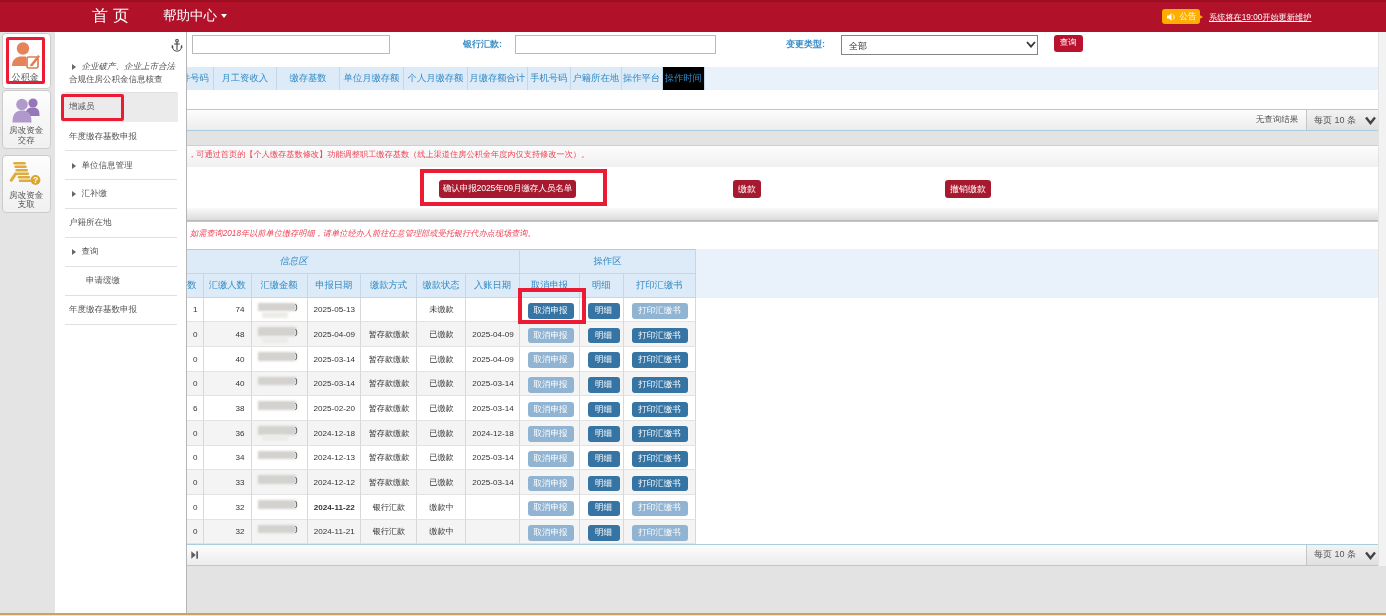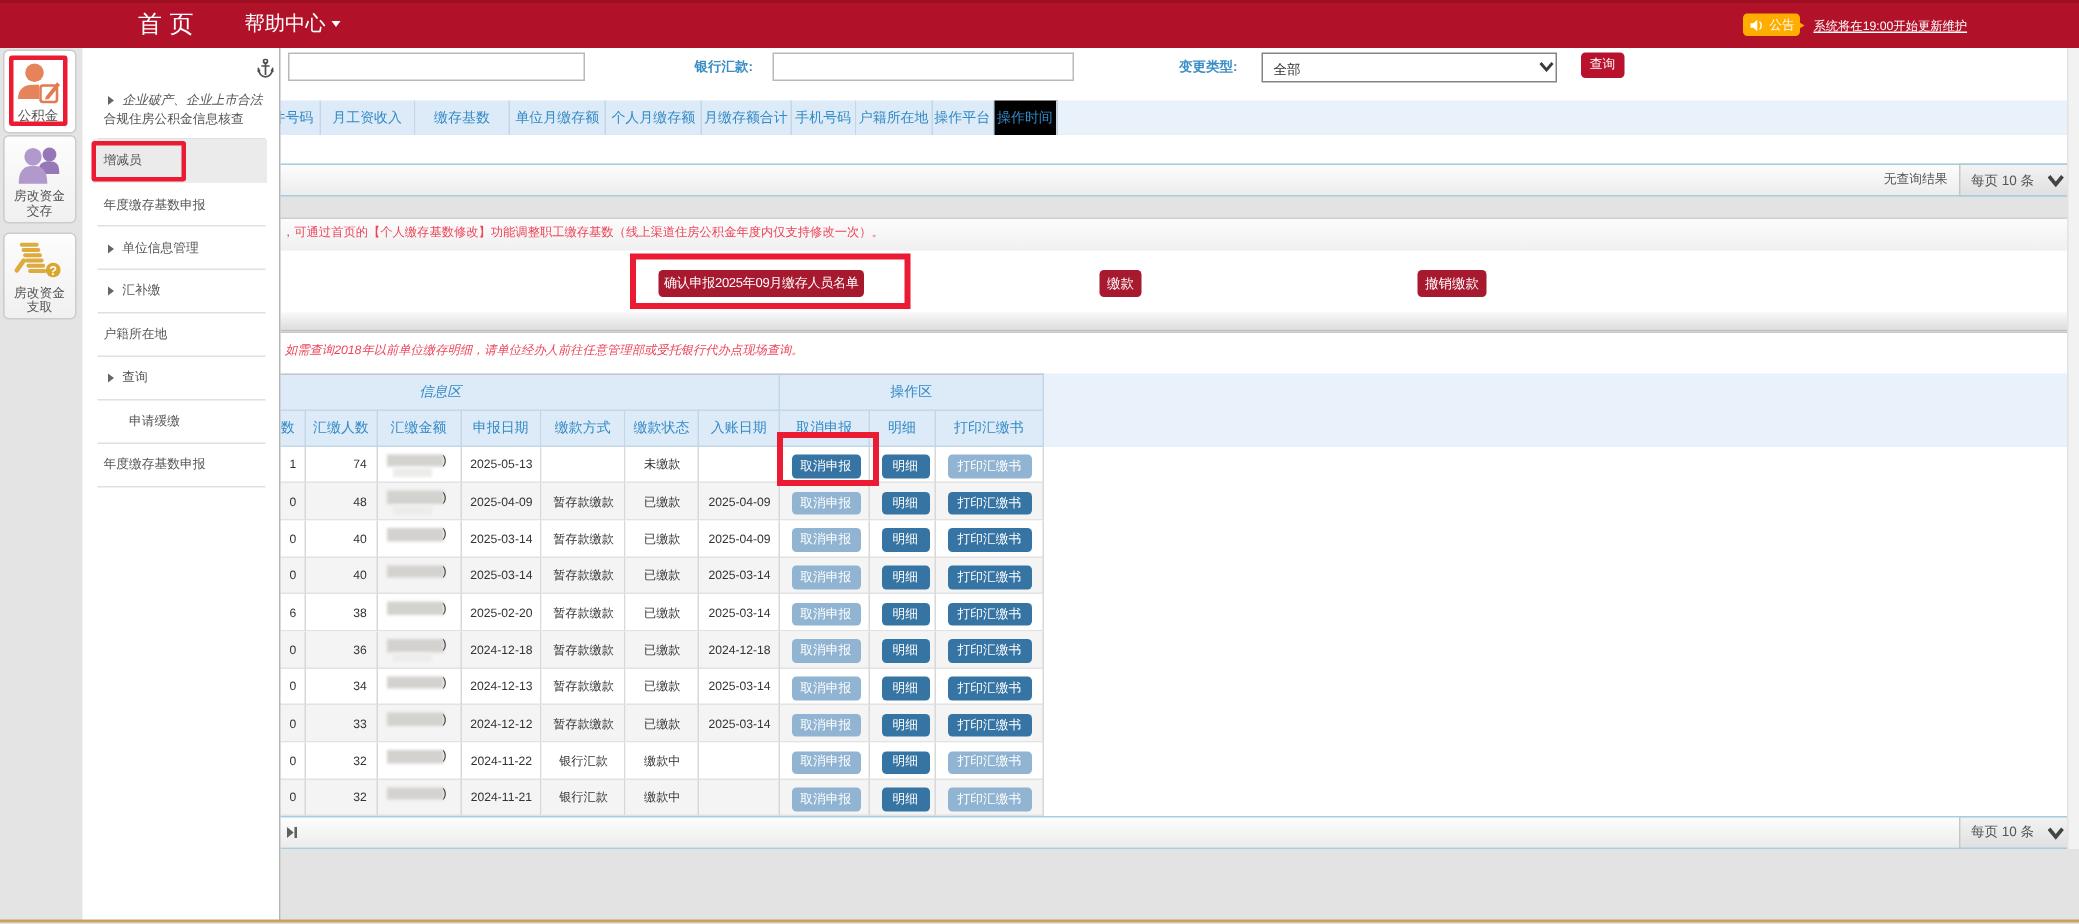--- a/index.html
+++ b/index.html
@@ -246,21 +246,21 @@
 <div class="ab" style="left:361px;top:494.94px;width:56px;height:24.68px;background:#fff;border-right:1px solid #d8d8d8;border-bottom:1px solid #e2e2e2;"></div>
 <div class="ab" style="left:417px;top:494.94px;width:49px;height:24.68px;background:#fff;border-right:1px solid #d8d8d8;border-bottom:1px solid #e2e2e2;"></div>
 <div class="ab" style="left:466px;top:494.94px;width:54px;height:24.68px;background:#fff;border-right:1px solid #d8d8d8;border-bottom:1px solid #e2e2e2;"></div>
 <div class="ab" style="left:520px;top:494.94px;width:60px;height:24.68px;background:#fff;border-right:1px solid #d8d8d8;border-bottom:1px solid #e2e2e2;"></div>
 <div class="ab" style="left:580px;top:494.94px;width:43.5px;height:24.68px;background:#fff;border-right:1px solid #d8d8d8;border-bottom:1px solid #e2e2e2;"></div>
 <div class="ab" style="left:623.5px;top:494.94px;width:72.5px;height:24.68px;background:#fff;border-right:1px solid #d8d8d8;border-bottom:1px solid #e2e2e2;"></div>
 <div class="ab" style="left:153px;top:494.94px;width:44.5px;height:24.68px;color:#333;font-size:8.1px;display:flex;align-items:center;justify-content:flex-end;">0</div>
 <div class="ab" style="left:204px;top:494.94px;width:40.5px;height:24.68px;color:#333;font-size:8.1px;display:flex;align-items:center;justify-content:flex-end;">32</div>
 <div class="ab" style="left:257.5px;top:500.14px;width:38px;height:8.5px;background:#d4d2cf;filter:blur(1.2px);"></div>
 <div class="ab" style="left:295px;top:499.44px;width:14px;height:10px;color:#333;font-size:8px;">)</div>
-<div class="cell" style="left:307.5px;top:494.94px;width:53.5px;height:24.68px;color:#333;font-size:8.1px;">2024-11-22</div>
+<div class="cell" style="left:307.5px;top:494.94px;width:53.5px;height:24.68px;color:#333;font-size:8.1px;font-weight:bold;">2024-11-22</div>
 <div class="cell" style="left:361px;top:494.94px;width:56px;height:24.68px;color:#333;font-size:8.1px;">银行汇款</div>
 <div class="cell" style="left:417px;top:494.94px;width:49px;height:24.68px;color:#333;font-size:8.1px;">缴款中</div>
 <div class="cell" style="left:466px;top:494.94px;width:54px;height:24.68px;color:#333;font-size:8.1px;"></div>
 <div class="cell" style="left:527.5px;top:500.53px;width:46px;height:15.5px;border-radius:3px;color:#fff;font-size:8.5px;background:#90b4d2;">取消申报</div>
 <div class="cell" style="left:587.5px;top:500.53px;width:32px;height:15.5px;border-radius:3px;color:#fff;font-size:8.5px;background:#3674a4;">明细</div>
 <div class="cell" style="left:631.5px;top:500.53px;width:56px;height:15.5px;border-radius:3px;color:#fff;font-size:8.5px;background:#90b4d2;">打印汇缴书</div>
 <div class="ab" style="left:68px;top:519.62px;width:85px;height:24.68px;background:#f4f4f4;border-right:1px solid #d8d8d8;border-bottom:1px solid #e2e2e2;"></div>
 <div class="ab" style="left:153px;top:519.62px;width:51px;height:24.68px;background:#f4f4f4;border-right:1px solid #d8d8d8;border-bottom:1px solid #e2e2e2;"></div>
 <div class="ab" style="left:204px;top:519.62px;width:47.5px;height:24.68px;background:#f4f4f4;border-right:1px solid #d8d8d8;border-bottom:1px solid #e2e2e2;"></div>
 <div class="ab" style="left:251.5px;top:519.62px;width:56px;height:24.68px;background:#f4f4f4;border-right:1px solid #d8d8d8;border-bottom:1px solid #e2e2e2;"></div>

